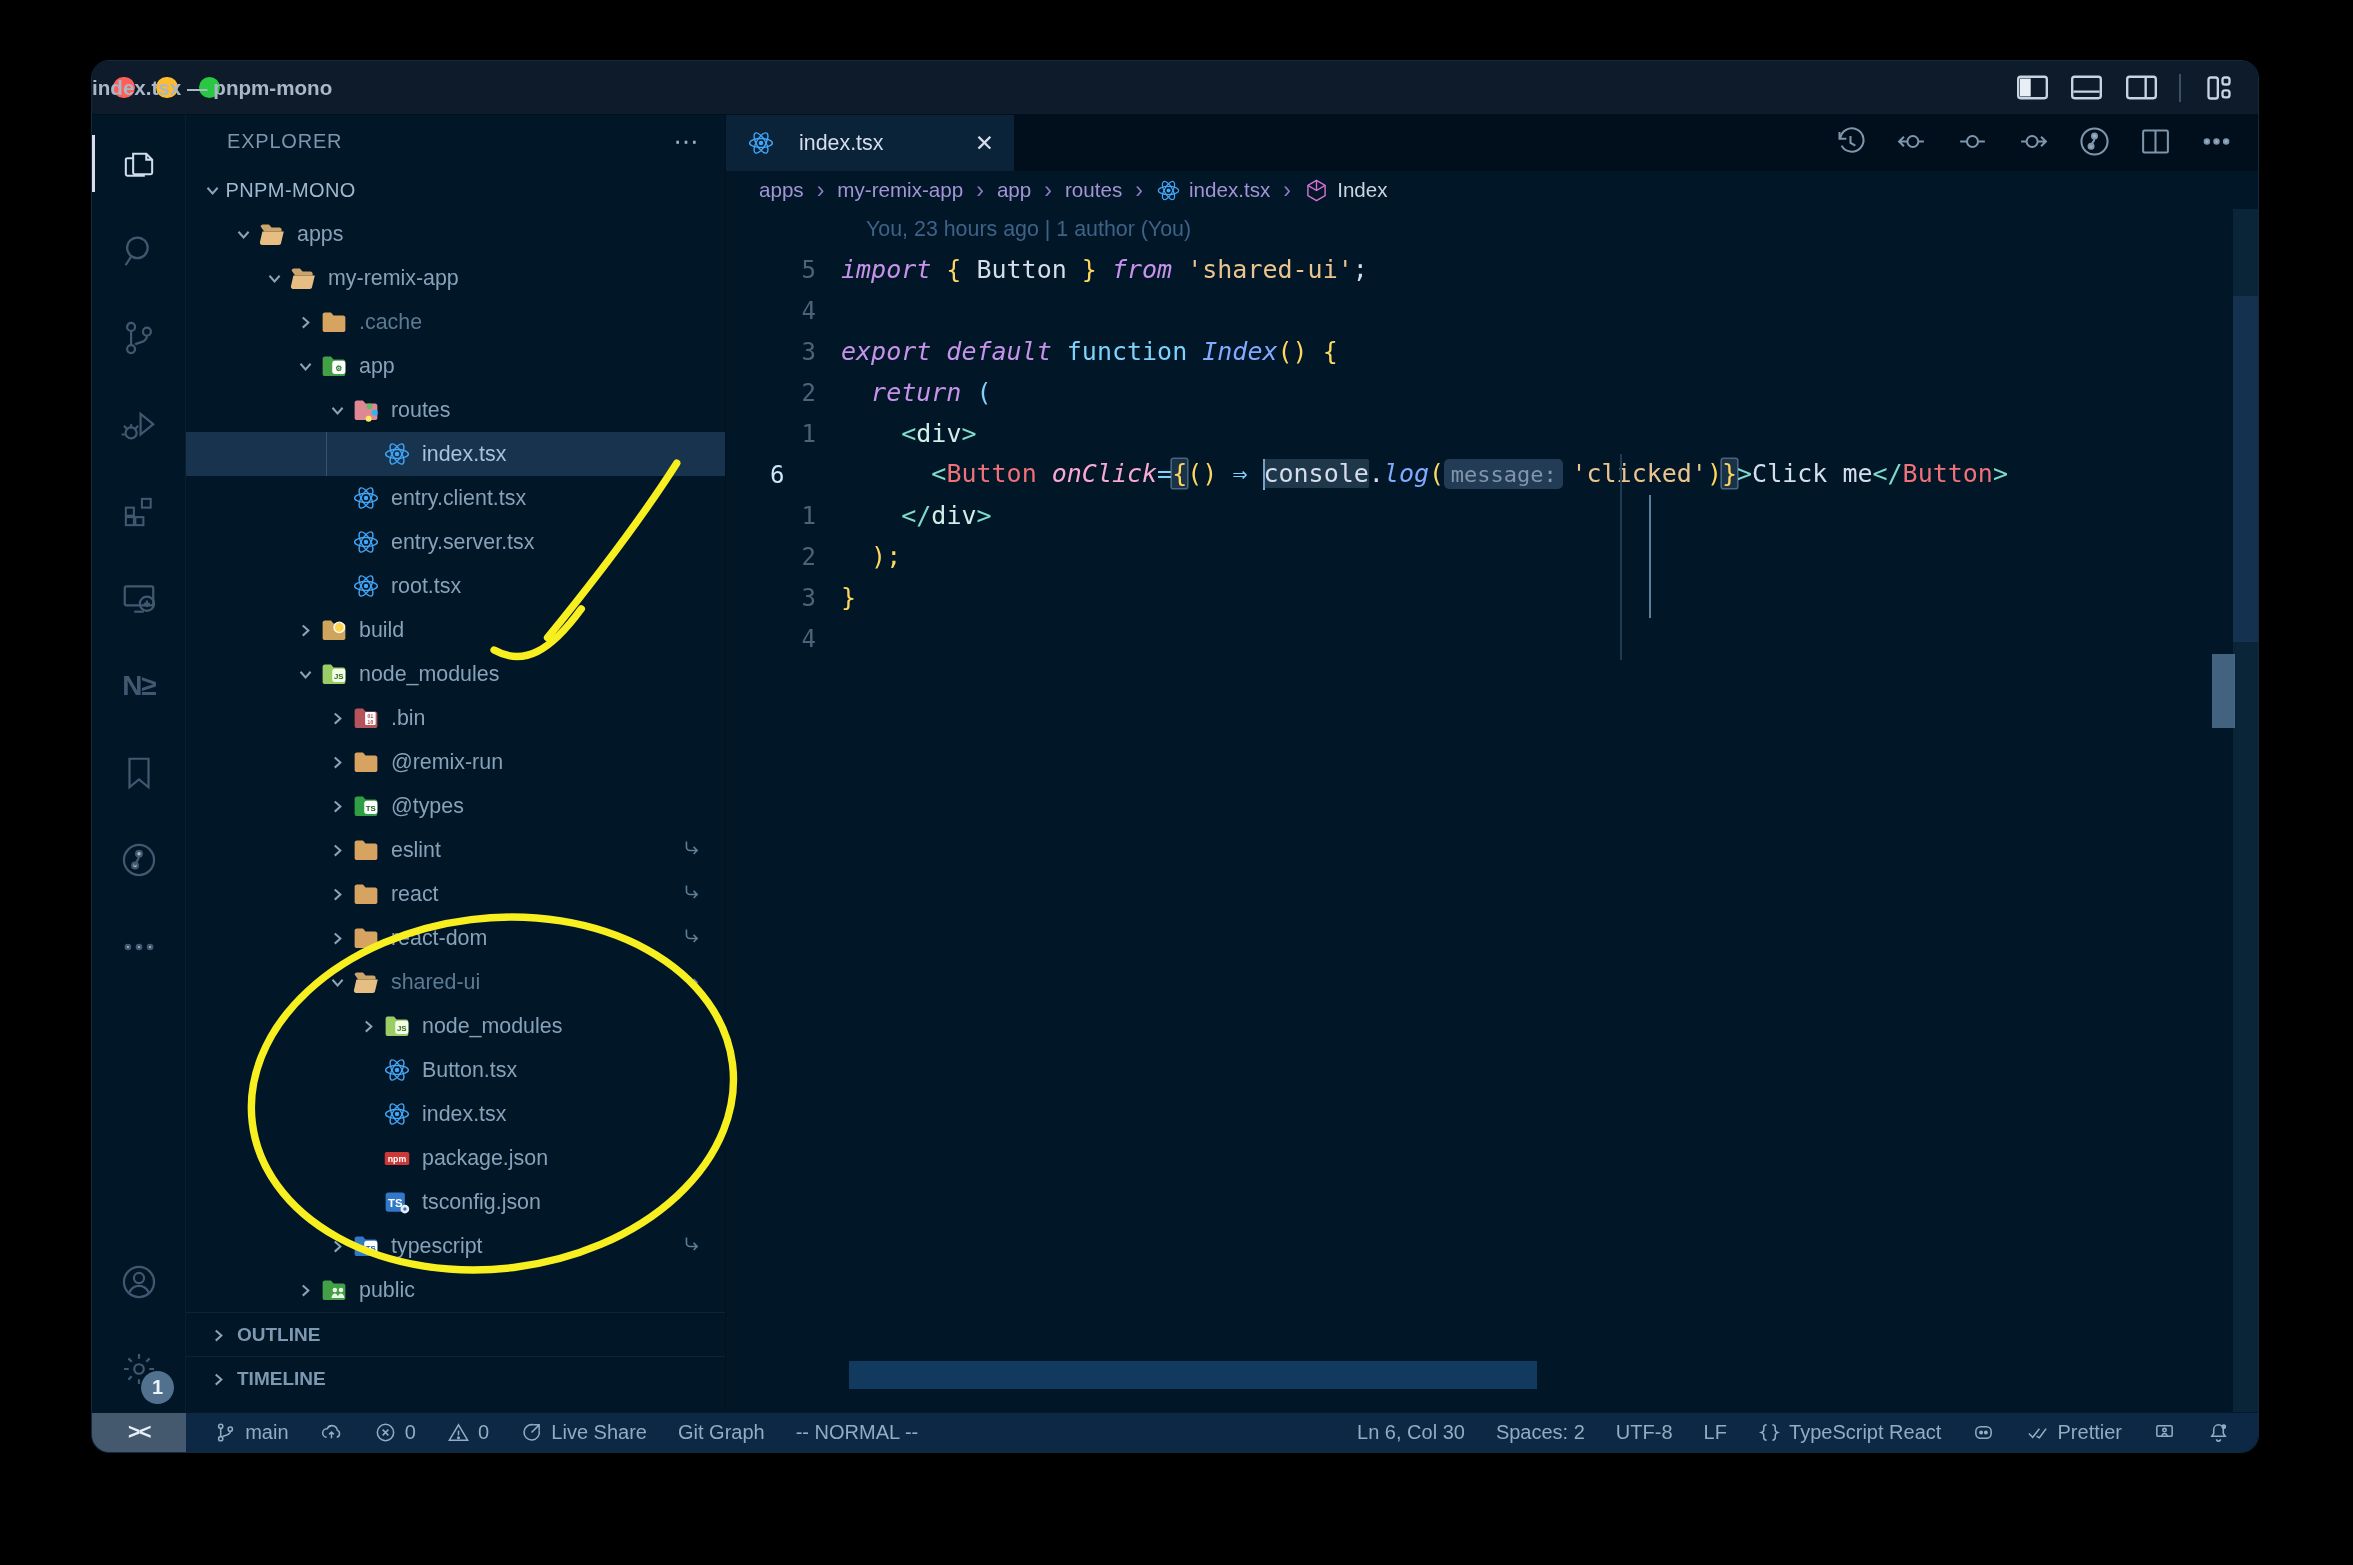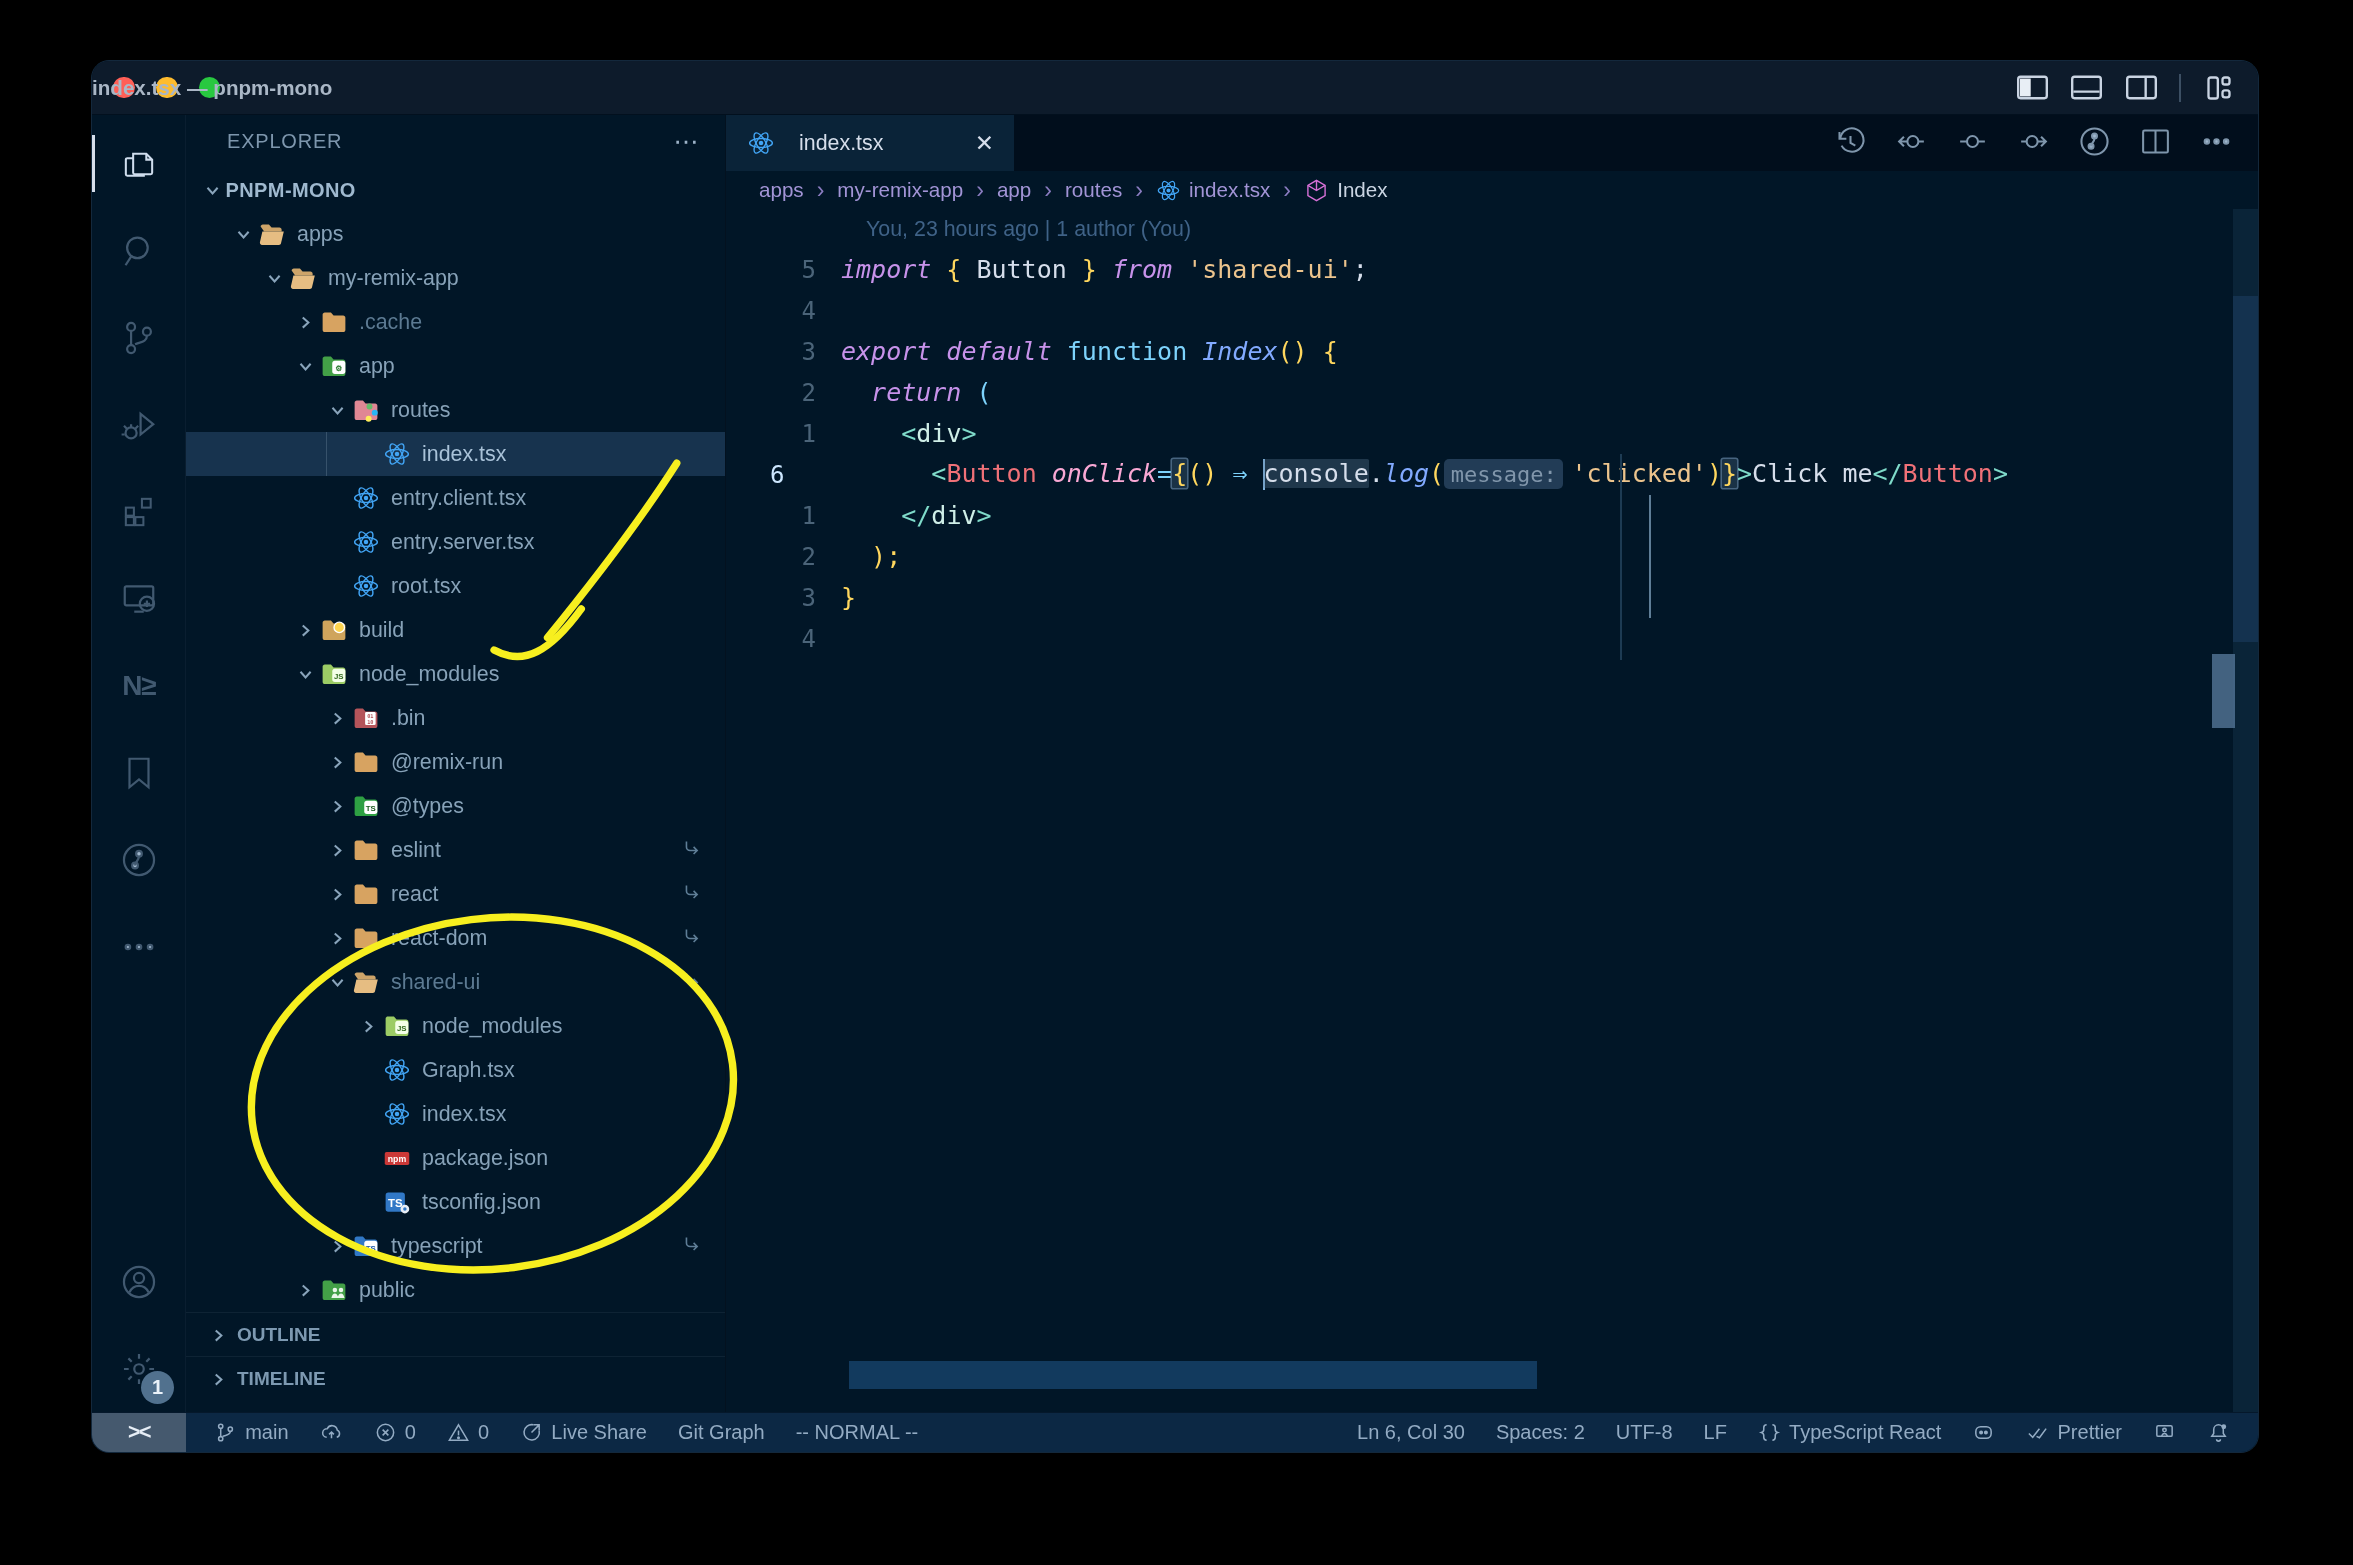--- a/index.html
+++ b/index.html
@@ -38,21 +38,21 @@
   .sb-more{margin-left:auto;color:#9db4c9;font-size:25px;letter-spacing:1.6px;}
   .tree{flex:0 0 auto;}
   .trow{height:44px;display:flex;align-items:center;white-space:nowrap;position:relative;}
   .trow.selected{background:#17334e;}
   .chev{width:28px;flex:0 0 28px;display:flex;align-items:center;justify-content:center;}
   .chev svg{width:18px;height:18px;stroke:#89a4bb;fill:none;stroke-width:1.8;}
   .ticon{width:30px;flex:0 0 30px;height:30px;margin-right:10px;position:relative;display:flex;align-items:center;justify-content:center;}
   .tlabel{font-size:21.4px;color:#87a2b8;}
   .trow.dim .tlabel{color:#5c7a92;}
   .trow.selected .tlabel{color:#a9c2d8;}
-  .trow.root .tlabel{font-weight:700;font-size:20px;letter-spacing:0.4px;color:#9fb9cf;}
+  .trow.root .tlabel{font-weight:400;font-size:20px;letter-spacing:0.4px;color:#9fb9cf;}
   .symlink{margin-left:auto;margin-right:21.4px;}
   .symlink svg{width:21.4px;height:21.4px;stroke:#5f7e97;fill:none;stroke-width:1.8;}
   .guide{position:absolute;left:140px;top:0;bottom:0;width:0.8px;background:#37526b;}
   .sb-section{height:44px;border-top:0.8px solid #0e2334;display:flex;align-items:center;padding-left:18px;}
   .sb-section .tlabel{font-weight:700;font-size:19px;color:#7d99b1;margin-left:5px;}
   .sb-fill{flex:1;}
   
   .editor{flex:1;display:flex;flex-direction:column;min-width:0;position:relative;}
   .tabbar{height:56px;flex:0 0 56px;background:#010e1c;display:flex;align-items:stretch;position:relative;}
   .tab{width:288px;background:#0a2338;display:flex;align-items:center;padding:0 20px;gap:13px;}
@@ -533,21 +533,21 @@
               <span class="ticon">
                 <svg viewBox="0 0 32 32" width="28" height="28">
                   <g stroke="#42a5f5" fill="none" stroke-width="1.6">
                     <ellipse cx="16" cy="16" rx="13" ry="5.2"></ellipse>
                     <ellipse cx="16" cy="16" rx="13" ry="5.2" transform="rotate(60 16 16)"></ellipse>
                     <ellipse cx="16" cy="16" rx="13" ry="5.2" transform="rotate(120 16 16)"></ellipse>
                   </g>
                   <circle cx="16" cy="16" r="2.6" fill="#42a5f5"></circle>
                 </svg>
               </span>
-              <span class="tlabel">Graph.tsx</span>
+              <span class="tlabel">Button.tsx</span>
             </div>
             <div class="trow" style="padding-left: 168px;">
               <span class="chev"></span>
               <span class="ticon">
                 <svg viewBox="0 0 32 32" width="28" height="28">
                   <g stroke="#42a5f5" fill="none" stroke-width="1.6">
                     <ellipse cx="16" cy="16" rx="13" ry="5.2"></ellipse>
                     <ellipse cx="16" cy="16" rx="13" ry="5.2" transform="rotate(60 16 16)"></ellipse>
                     <ellipse cx="16" cy="16" rx="13" ry="5.2" transform="rotate(120 16 16)"></ellipse>
                   </g>

